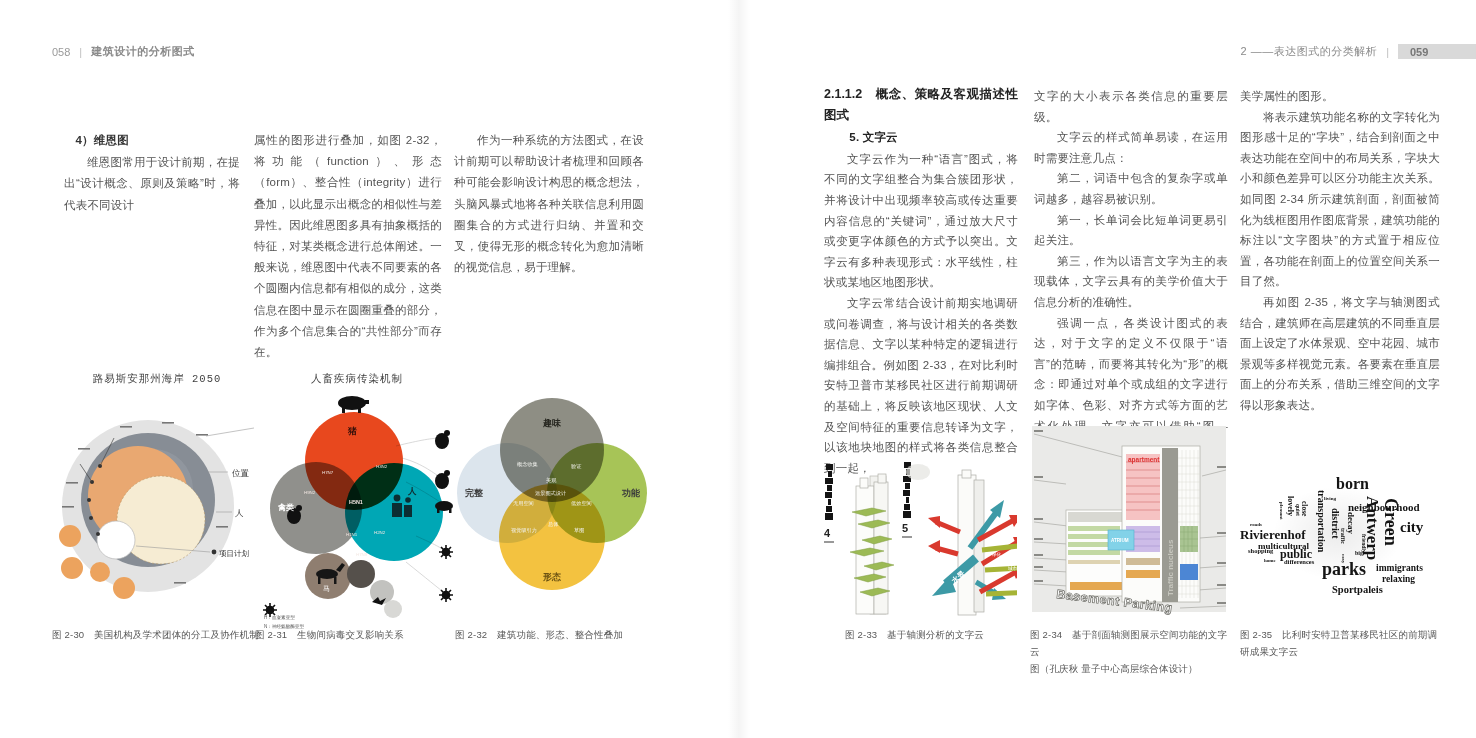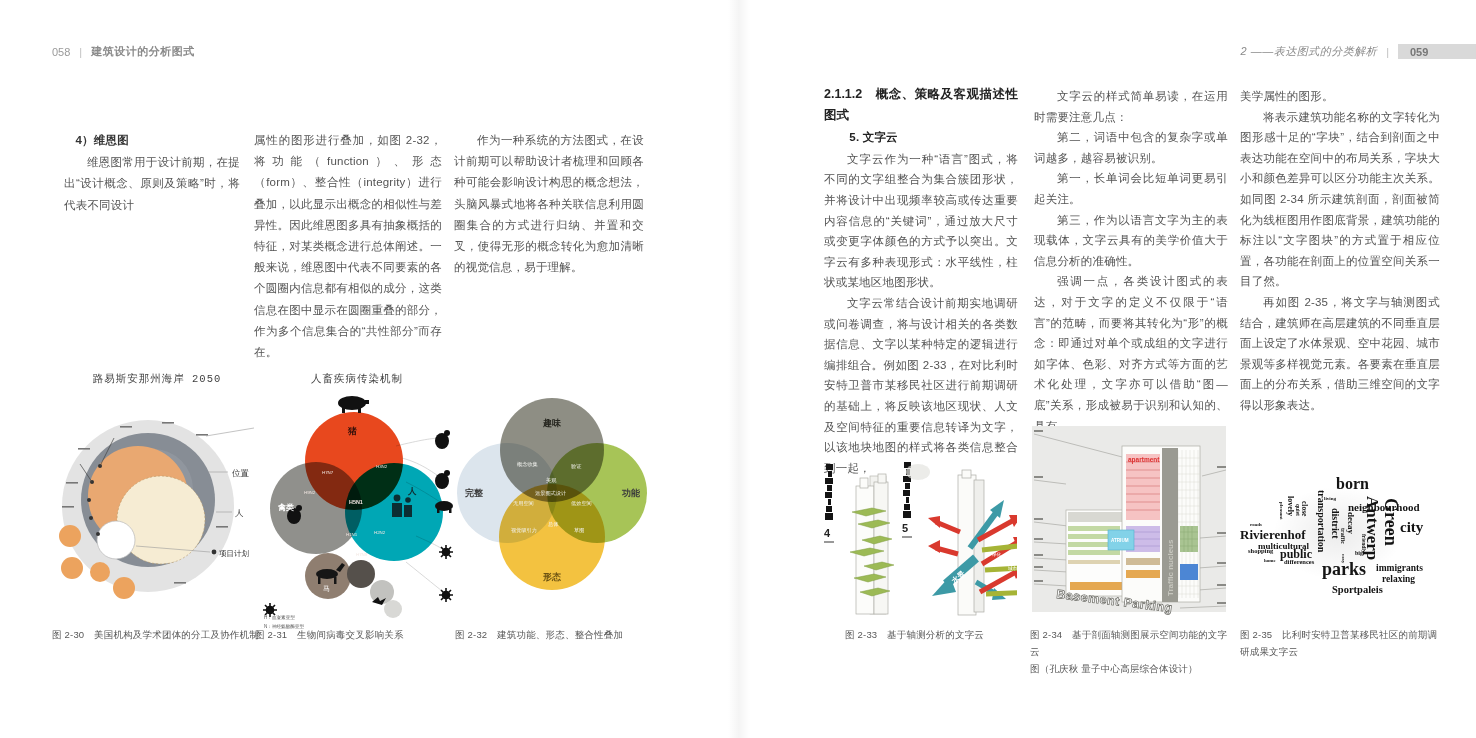--- a/index.html
+++ b/index.html
@@ -203,34 +203,35 @@
       </svg>
     </div>
 
     <div class="cap" style="left:52px;top:626px;width:220px;">图 2-30　美国机构及学术团体的分工及协作机制</div>
     <div class="cap" style="left:255px;top:626px;width:195px;">图 2-31　生物间病毒交叉影响关系</div>
     <div class="cap" style="left:455px;top:626px;width:195px;">图 2-32　建筑功能、形态、整合性叠加</div>
   </div>
 
   <div>
     <div class="hdr abs" style="right:0;top:44px;">
-      <span class="t" style="font-weight:normal;color:#8a8a8a;font-style:italic;">2 ——表达图式的分类解析</span>
+      <span class="t" style="font-weight:normal;color:#8a8a8a;">2 ——表达图式的分类解析</span>
       <span class="d">|</span>
       <span class="pagebar">
           <span>059</span>
         </span>
     </div>
 
     <div class="col colr" style="left:824px;top:84px;width:194px;">
       <p class="h2112">2.1.1.2　概念、策略及客观描述性图式</p>
       <p class="sub">5. 文字云</p>
       <p class="para">文字云作为一种“语言”图式，将不同的文字组整合为集合簇团形状，并将设计中出现频率较高或传达重要内容信息的“关键词”，通过放大尺寸或变更字体颜色的方式予以突出。文字云有多种表现形式：水平线性，柱状或某地区地图形状。</p>
       <p class="para">文字云常结合设计前期实地调研或问卷调查，将与设计相关的各类数据信息、文字以某种特定的逻辑进行编排组合。例如图 2-33，在对比利时安特卫普市某移民社区进行前期调研的基础上，将反映该地区现状、人文及空间特征的重要信息转译为文字，以该地块地图的样式将各类信息整合到一起，</p>
     </div>
     <div class="col colr" style="left:1034px;top:86px;width:194px;">
+      <p class="cont">文字的大小表示各类信息的重要层级。</p>
       <p class="para">文字云的样式简单易读，在运用时需要注意几点：</p>
       <p class="para">第二，词语中包含的复杂字或单词越多，越容易被识别。</p>
       <p class="para">第一，长单词会比短单词更易引起关注。</p>
       <p class="para">第三，作为以语言文字为主的表现载体，文字云具有的美学价值大于信息分析的准确性。</p>
       <p class="para">强调一点，各类设计图式的表达，对于文字的定义不仅限于“语言”的范畴，而要将其转化为“形”的概念：即通过对单个或成组的文字进行如字体、色彩、对齐方式等方面的艺术化处理，文字亦可以借助“图—底”关系，形成被易于识别和认知的、具有</p>
     </div>
     <div class="col colr" style="left:1240px;top:86px;width:200px;">
       <p class="cont">美学属性的图形。</p>
       <p class="para">将表示建筑功能名称的文字转化为图形感十足的“字块”，结合到剖面之中表达功能在空间中的布局关系，字块大小和颜色差异可以区分功能主次关系。如同图 2-34 所示建筑剖面，剖面被简化为线框图用作图底背景，建筑功能的标注以“文字图块”的方式置于相应位置，各功能在剖面上的位置空间关系一目了然。</p>
       <p class="para">再如图 2-35，将文字与轴测图式结合，建筑师在高层建筑的不同垂直层面上设定了水体景观、空中花园、城市景观等多样视觉元素。各要素在垂直层面上的分布关系，借助三维空间的文字得以形象表达。</p>

